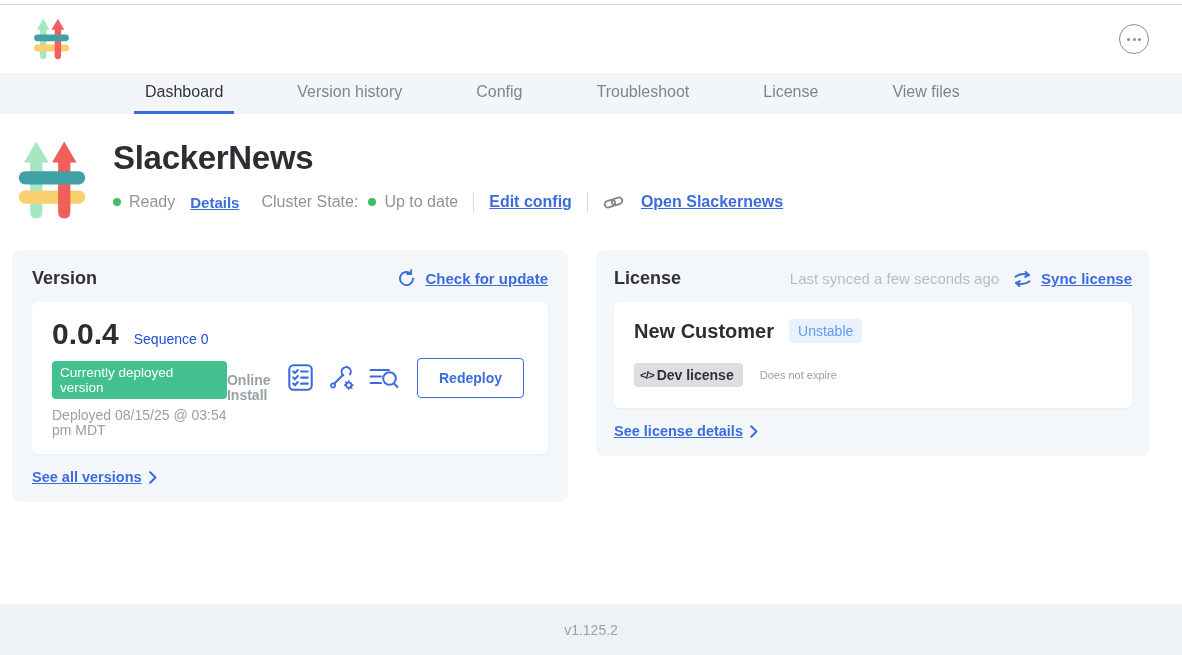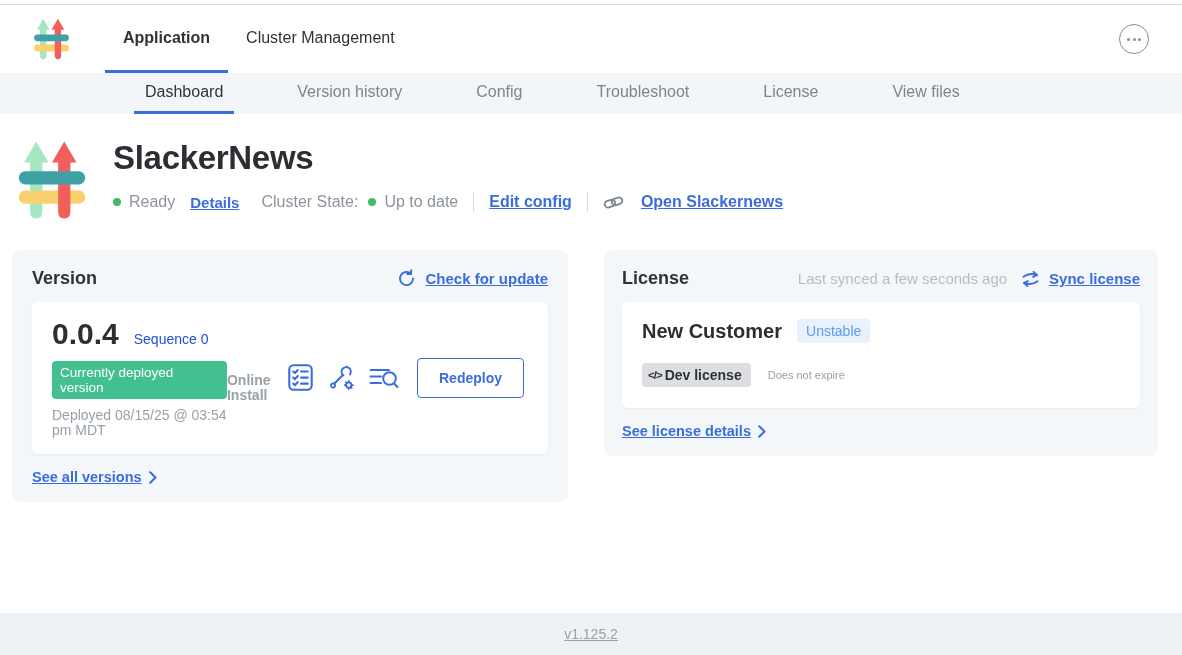--- a/index.html
+++ b/index.html
@@ -38,21 +38,21 @@
   .status-row { display:flex; align-items:center; font-size:16px; color:#8d949c; }
   .dot { width:8px; height:8px; border-radius:50%; background:#44bb66; flex:0 0 auto; }
   .status-row .lbl { margin-left:8px; }
   a.blue-link { color:#3b6cde; font-weight:700; text-decoration:underline; cursor:pointer; }
   .status-row .details { margin-left:15px; font-size:15px; }
   .status-row .cluster-lbl { margin-left:22px; margin-right:10px; }
   .vdiv { width:1px; height:20px; background:#d6d9dd; margin:0 15px; }
   .open-link { display:flex; align-items:center; gap:17px; }
 
   
-  .cards { display:flex; align-items:flex-start; gap:36px; margin:28px 12px 0; }
+  .cards { display:flex; align-items:flex-start; gap:28px; margin:28px 12px 0; }
   .card { background:#f4f7f9; border-radius:8px; }
   .card-head { display:flex; align-items:center; justify-content:space-between; margin-bottom:13px; }
   .card-title { font-size:18px; font-weight:700; color:#323232; }
   .head-link { display:flex; align-items:center; gap:9px; font-size:15px; }
   .inner-card { background:#fff; border-radius:6px; box-shadow:0 1px 2px rgba(0,0,0,0.05); }
   .see-link { display:inline-flex; align-items:center; gap:7px; margin-top:15px; font-size:14.5px; }
   .chev { flex:0 0 auto; }
 
   .version-card { width:556px; padding:18px 20px 16px; }
   .version-inner { display:flex; justify-content:space-between; padding:15px 20px 16px; }
@@ -75,22 +75,22 @@
   .customer-row { display:flex; align-items:center; gap:15px; }
   .customer-name { font-size:20px; font-weight:700; color:#2b2f33; }
   .channel-badge { background:#e9f1fc; color:#5c9bf3; font-size:14px; padding:4px 9px; border-radius:4px; }
   .license-meta { display:flex; align-items:center; gap:17px; margin-top:20px; }
   .dev-badge { background:#dcdee1; color:#2f3338; font-weight:700; font-size:14px;
     padding:4px 9px 4px 6px; border-radius:4px; display:flex; align-items:center; gap:3px; }
   .code-glyph { font-size:11.5px; letter-spacing:-1px; font-weight:700; }
   .expiry { color:#98a0a8; font-size:11px; }
 
   
-  .footer { flex:0 0 auto; height:42px; background:#eff2f4; display:flex; align-items:center;
-    justify-content:center; font-size:14px; color:#9aa0a6;text-decoration:underline; }
+  .footer { flex:0 0 auto; height:51px; background:#eff2f4; display:flex; align-items:center;
+    justify-content:center; font-size:14px; color:#9aa0a6; }
 
   svg.stroke-blue { stroke:#3b6cde; fill:none; stroke-width:2; stroke-linecap:round; stroke-linejoin:round; }
 </style>
 </head>
 <body>
 
 <svg width="0" height="0" style="position:absolute" aria-hidden="true">
   <symbol id="sn-logo" viewBox="0 0 80 96">
     <path d="M22 4 L36 28 H29 V84 Q29 92 22 92 Q15 92 15 84 V28 H8 Z" fill="#a5e7c0"></path>
     <rect x="2" y="60" width="76" height="15" rx="7.5" fill="#f9d06e"></rect>
@@ -98,28 +98,20 @@
     <rect x="2" y="38" width="76" height="15" rx="7.5" fill="#3fa0a6"></rect>
   </symbol>
 </svg>
 
 <div class="top-strip"></div>
 
 <div class="header">
   <svg class="logo-sm">
       <use href="#sn-logo"></use>
     </svg>
-  <div class="header-tabs">
-    <div class="header-tab active">
-      <span>Application</span>
-    </div>
-    <div class="header-tab">
-      <span>Cluster Management</span>
-    </div>
-  </div>
   <div class="more-btn">
     <i></i>
       <i></i>
       <i></i>
   </div>
 </div>
 
 <div class="subnav">
   <div class="subnav-item active">
       <span>Dashboard</span>

